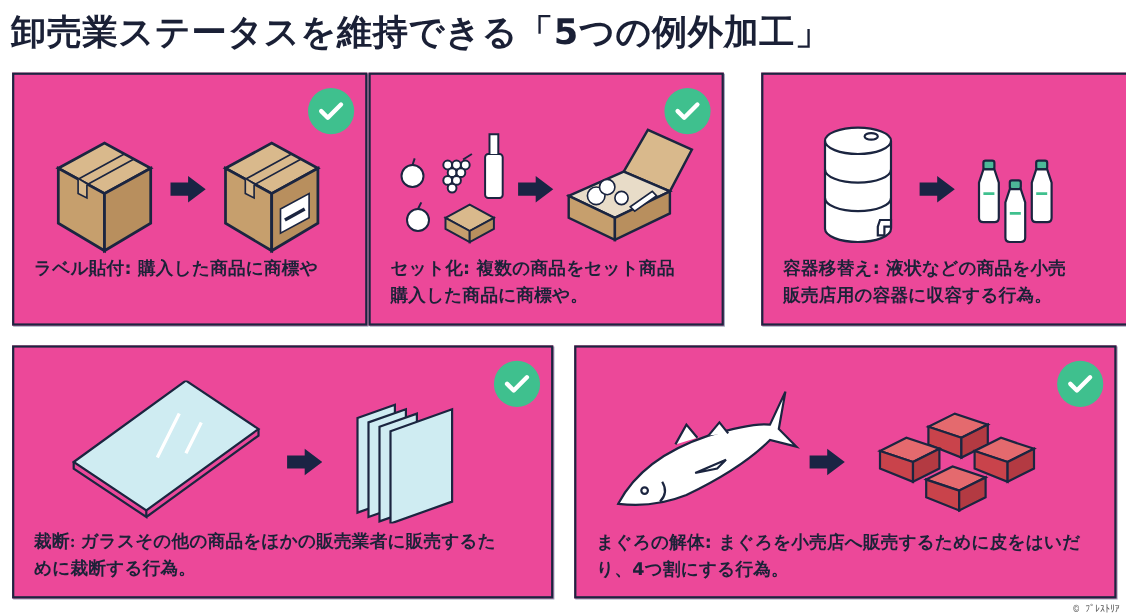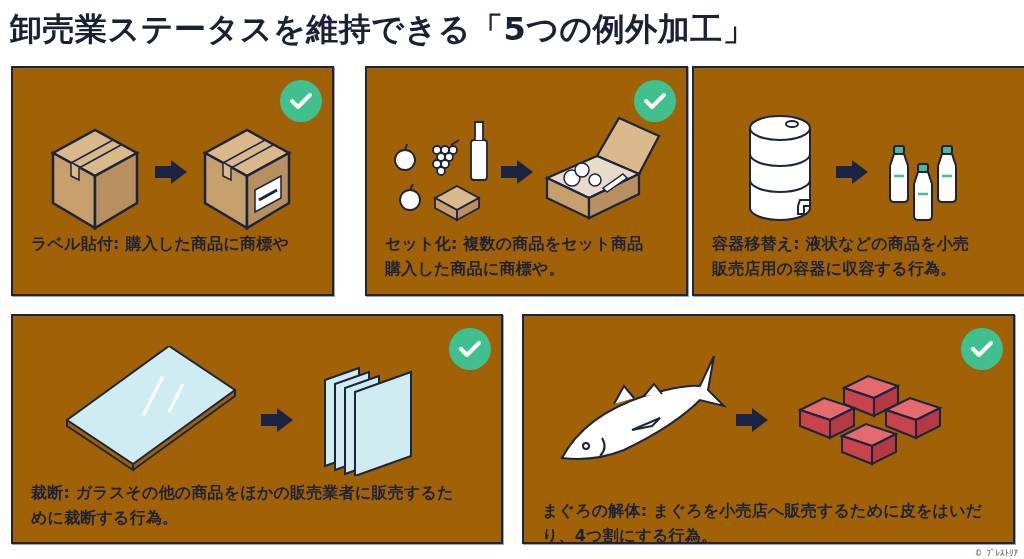--- a/index.html
+++ b/index.html
@@ -4,21 +4,21 @@
 <style>
   * { box-sizing: border-box; margin: 0; padding: 0; }
   html, body { width: 1024px; height: 559px; background: #ffffff; overflow: hidden; }
   body { position: relative; font-family: "DejaVu Sans", "Liberation Sans", sans-serif; color: #1c2238; }
   .title {
     position: absolute; left: 10px; top: 8px;
     font-size: 32px; font-weight: bold; letter-spacing: 0.5px; color: #1a2036;
     white-space: nowrap;
   }
   .card {
-    position: absolute; border: 2px solid #1b2540; background: #a16207;
+    position: absolute; border: 2px solid #1b2540; background: #ec4899;
     box-shadow: 1px 1px 0 #9aa4b8;
   }
   .card .check {
     position: absolute; top: 12px; right: 10px; width: 42px; height: 42px;
     border-radius: 50%; background: #3fc08e; display: flex; align-items: center; justify-content: center;
   }
   .card .illus { position: absolute; left: 0; right: 0; top: 40px; height: 130px; }
   .card .desc {
     position: absolute; left: 18px; right: 10px; font-size: 16px; font-weight: bold;
     line-height: 25px; color: #1c2238; letter-spacing: 0.2px;
@@ -59,21 +59,21 @@
         <path d="M50 72 L76 58 L76 80 L50 94 Z" fill="#ffffff" stroke="#1b2540" stroke-width="1.5"></path>
         <path d="M54 82 L72 72" stroke="#1b2540" stroke-width="3"></path>
       </g>
     </svg>
   </div>
   <div class="desc" style="top:163px;">
     <span>ラベル貼付: 購入した商品に商標や</span>
   </div>
 </div>
 
-<div class="card" style="left:365px; top:66px; width:323px; height:230px;">
+<div class="card" style="left:335px; top:66px; width:323px; height:230px;">
   <div class="check">
     <svg width="24" height="20" viewBox="0 0 24 20">
         <path d="M3 10 L9 16 L21 4" fill="none" stroke="#fff" stroke-width="4" stroke-linecap="round" stroke-linejoin="round"></path>
       </svg>
   </div>
   <div class="illus">
     <svg width="323" height="130" viewBox="0 0 323 130">
       <g fill="none" stroke="#1b2540" stroke-width="1.8">
         <circle cx="38" cy="52" r="10" fill="#fff"></circle>
         <path d="M38 42 L40 36"></path>
@@ -177,21 +177,21 @@
         <path d="M0 6 L16 6 L16 0 L32 12 L16 24 L16 18 L0 18 Z" fill="#1a2444"></path>
       </g>
       <g stroke="#1b2540" stroke-width="2" fill="#cfecf2">
         <path d="M312 46 L346 34 L346 120 L312 132 Z" transform="translate(0,-12)"></path>
         <path d="M322 50 L356 38 L356 124 L322 136 Z" transform="translate(0,-12)"></path>
         <path d="M332 54 L366 42 L366 128 L332 140 Z" transform="translate(0,-12)"></path>
         <path d="M342 58 L398 38 L398 122 L342 142 Z" transform="translate(0,-12)"></path>
       </g>
     </svg>
   </div>
-  <div class="desc" style="top:164px;">
+  <div class="desc" style="top:164px;font-family:Liberation Serif, serif;">
     <span>裁断: ガラスその他の商品をほかの販売業者に販売するた</span>
     <span>めに裁断する行為。</span>
   </div>
 </div>
 
 <div class="card" style="left:522px; top:314px; width:493px; height:230px;">
   <div class="check">
     <svg width="24" height="20" viewBox="0 0 24 20">
         <path d="M3 10 L9 16 L21 4" fill="none" stroke="#fff" stroke-width="4" stroke-linecap="round" stroke-linejoin="round"></path>
       </svg>
@@ -225,19 +225,19 @@
           <path d="M30 24 L30 42 L54 30 L54 12 Z" fill="#b33a42"></path>
         </g>
         <g transform="translate(318,76)">
           <path d="M0 14 L24 2 L54 12 L30 24 Z" fill="#e46a6e"></path>
           <path d="M0 14 L0 30 L30 42 L30 24 Z" fill="#c9434b"></path>
           <path d="M30 24 L30 42 L54 30 L54 12 Z" fill="#b33a42"></path>
         </g>
       </g>
     </svg>
   </div>
-  <div class="desc" style="top:164px;margin-top:18px;">
+  <div class="desc" style="top:164px;">
     <span>まぐろの解体: まぐろを小売店へ販売するために皮をはいだ</span>
     <span>り、4つ割にする行為。</span>
   </div>
 </div>
 
 <div class="credit">© ﾌﾟﾚｽﾄﾘｱ</div>
 
 </body></html>

